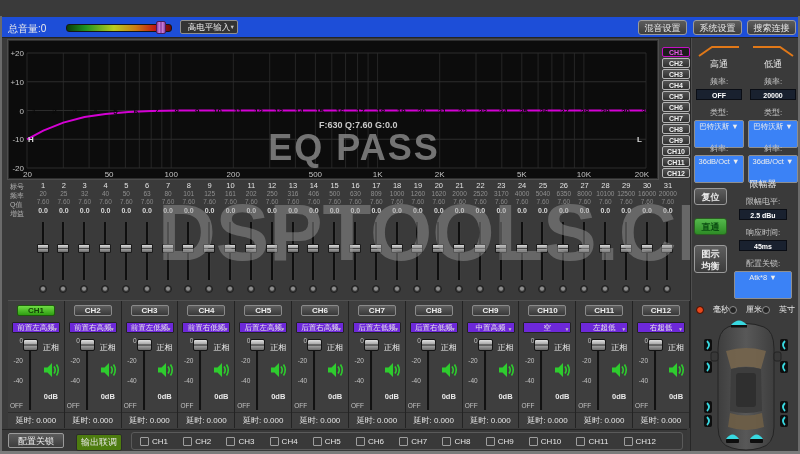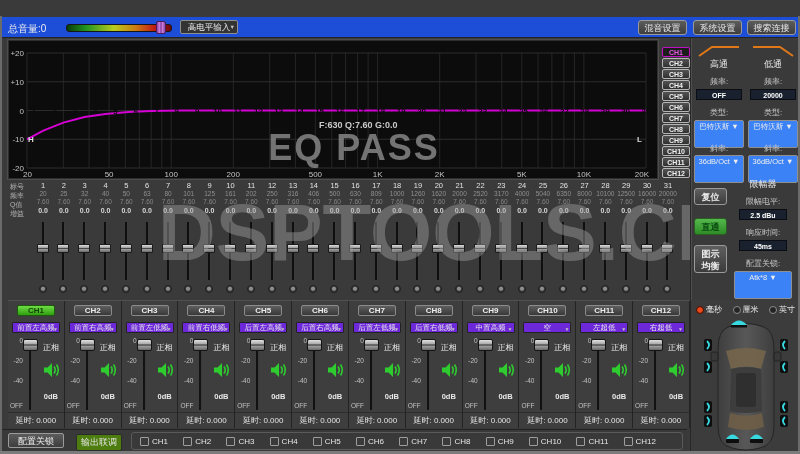--- a/index.html
+++ b/index.html
@@ -92,21 +92,21 @@
             background:linear-gradient(#5c5c5c,#3d3d3d);border:1px solid #9a9a9a;border-radius:2px;}
   #link-label{position:absolute;left:76px;top:4px;font-size:9px;color:#e8e8e8;background:#4d7c0f;border:1px solid #2c2c2c;
               padding:1px 4px;border-radius:2px;}
   #checks{position:absolute;left:131px;top:2px;width:552px;height:18px;border:1px solid #5a5a5a;border-radius:3px;
           display:flex;align-items:center;justify-content:space-between;padding:0 26px 0 8px;}
   .chk{display:flex;align-items:center;gap:3px;font-size:8px;color:#e6e6e6;}
   .box{width:9px;height:9px;background:#3a3a3a;border:1px solid #9e9e9e;border-radius:1px;}
   
   #carpanel{position:absolute;left:691px;top:300px;width:109px;height:151px;background:#3c3c3c;}
   #units{position:absolute;left:2px;top:4px;width:105px;display:flex;justify-content:space-between;padding:0 3px;}
-  .radio{display:flex;align-items:center;gap:2px;font-size:8px;color:#e6e6e6;}
+  .radio{display:flex;align-items:center;gap:9px;font-size:8px;color:#e6e6e6;}
   .rc{width:8px;height:8px;border-radius:50%;background:#242424;border:1px solid #8d8d8d;}
   
   #edge-l{position:absolute;left:0;top:16px;width:2px;height:435px;background:#6b6b6b;}
   #edge-r{position:absolute;left:798px;top:16px;width:2px;height:435px;background:#6b6b6b;}
   #edge-b{position:absolute;left:0;top:451px;width:800px;height:3px;background:#7c7c7c;}
 </style>
 </head>
 <body>
 
 <div id="root">

